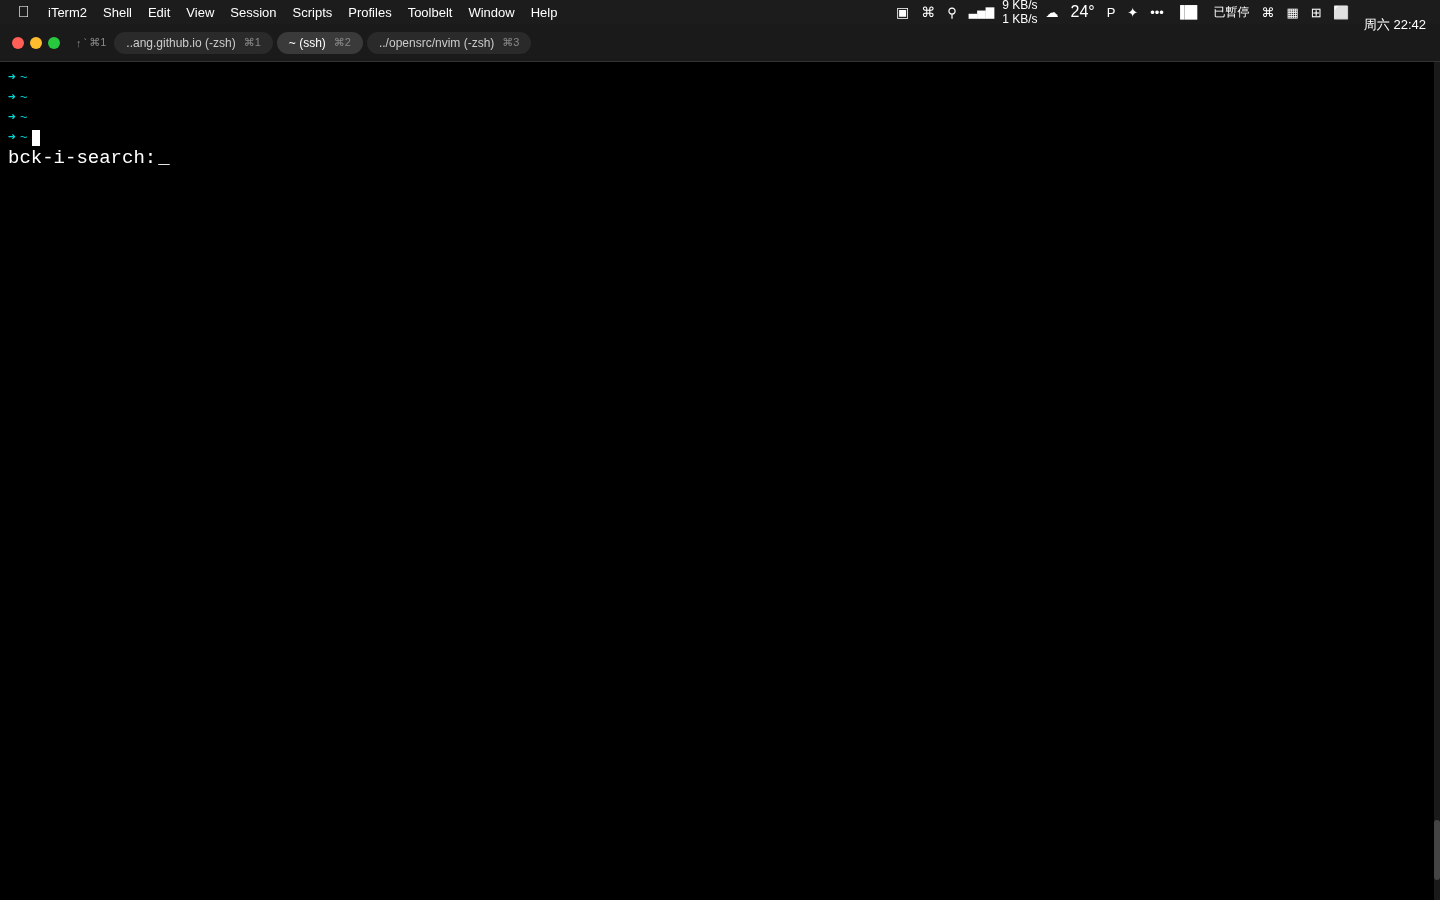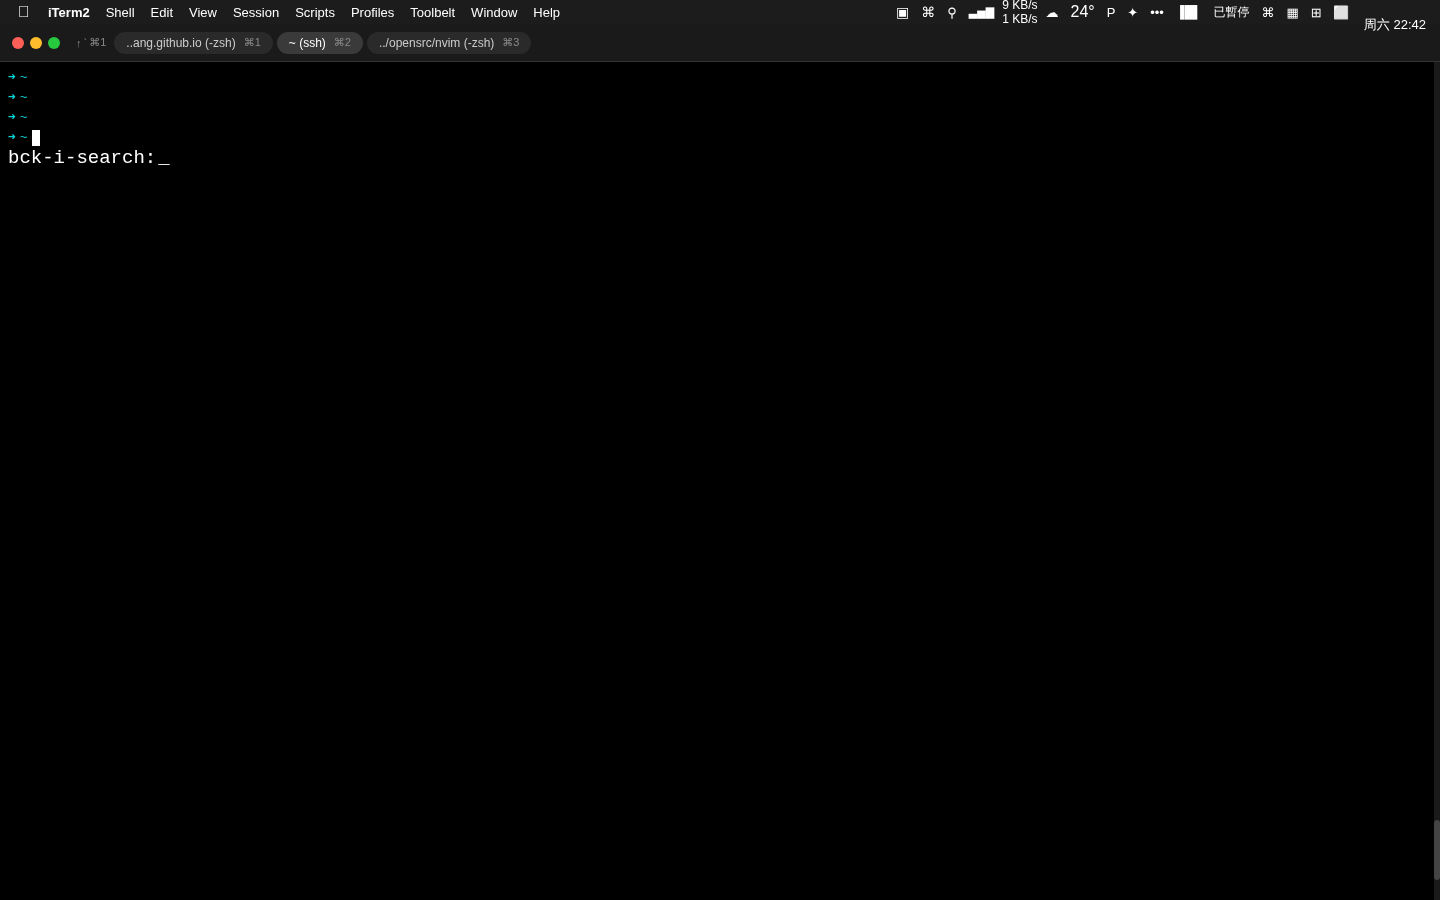--- a/index.html
+++ b/index.html
@@ -27,21 +27,21 @@
     .menu-item {
       color: #fff;
       font-size: 13px;
       padding: 0 8px;
       height: 24px;
       display: flex;
       align-items: center;
       cursor: default;
       white-space: nowrap;
     }
-    .menu-item.bold { font-weight: 700; }
+    .menu-item.bold { font-weight: 400; }
     .menu-item.apple { font-size: 16px; padding: 0 10px; }
     .menu-spacer { flex: 1; }
     .status-icons {
       display: flex;
       align-items: center;
       gap: 4px;
       color: #fff;
       font-size: 12px;
     }
     .status-icon {

